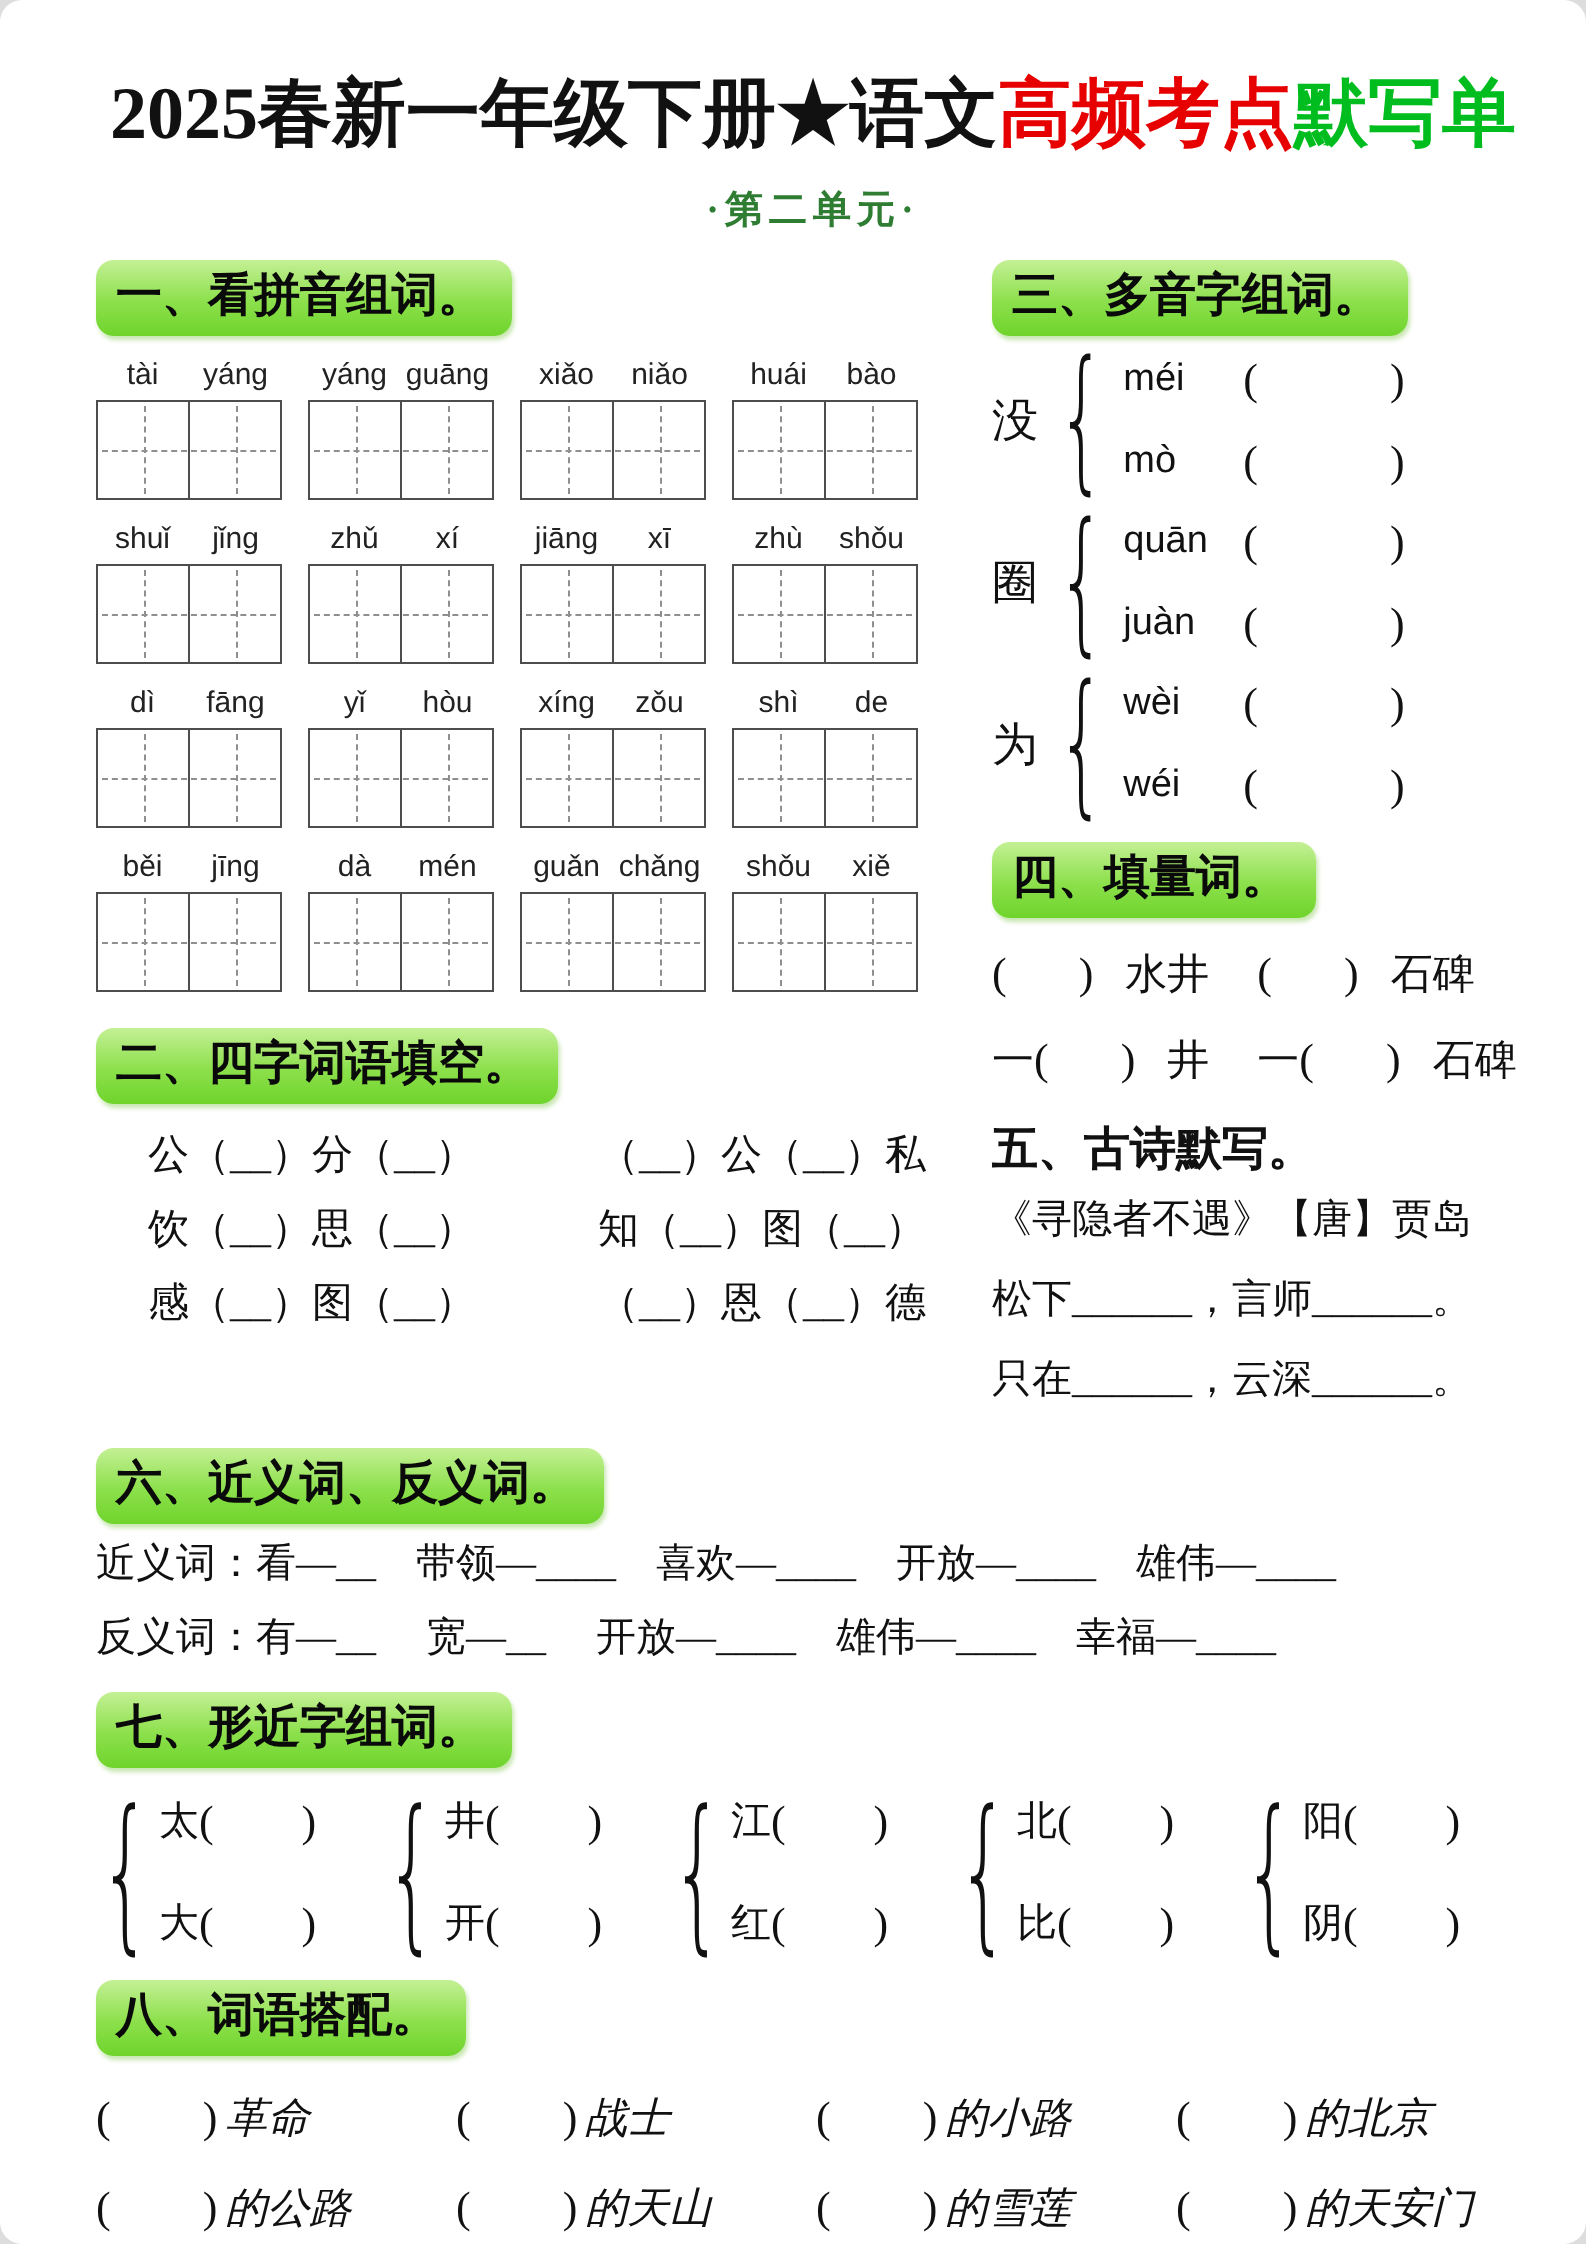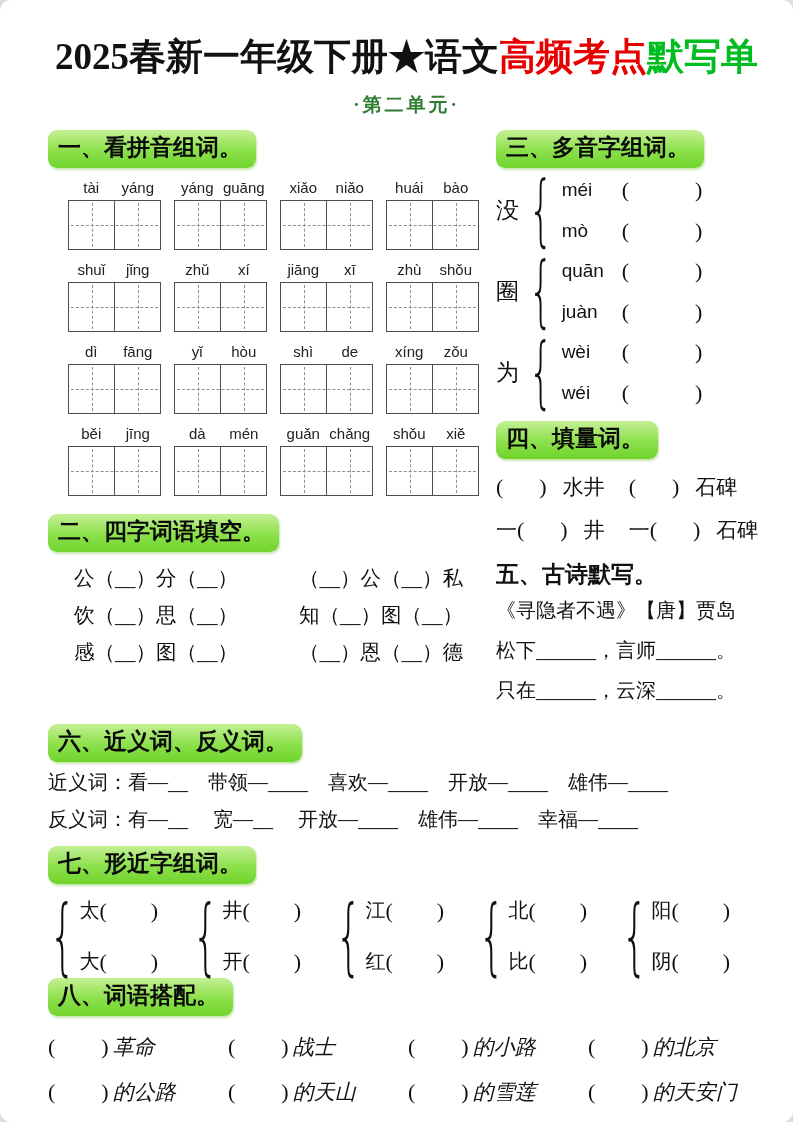--- a/index.html
+++ b/index.html
@@ -19,21 +19,21 @@
         box-shadow:1px 2px 2px rgba(130,200,80,.45);}
   .plainhead{font-size:23px;font-weight:bold;margin-top:14px;}
 
   
   .top{display:flex;margin-top:12px;}
   .col-left{width:436px;flex:none;}
   .col-right{flex:1;padding-left:12px;}
 
   
   .pinrow{margin-top:11px;}
-  .pingroups{display:flex;gap:13px;margin-left:20px;}
+  .pingroups{display:flex;gap:13px;}
   .pgroup{width:93px;flex:none;}
   .plabels{display:flex;font-family:"Liberation Sans",sans-serif;font-size:15px;color:#222;margin-bottom:4px;}
   .plabels span{flex:1;text-align:center;white-space:nowrap;}
   .gblock{position:relative;height:48px;border:1.6px solid #4d4d4d;display:flex;background:#fff;}
   .gcell{flex:1;position:relative;}
   .gcell+.gcell{border-left:1.6px solid #4d4d4d;}
   .gcell::before{content:"";position:absolute;left:50%;top:2px;bottom:2px;border-left:1.3px dashed #8f8f8f;}
   .gblock::after{content:"";position:absolute;left:2px;right:2px;top:50%;border-top:1.3px dashed #8f8f8f;}
 
   
@@ -71,21 +71,21 @@
   
   .sim{margin-top:10px;}
   .simgroups{display:flex;margin-top:10px;}
   .sgroup{display:flex;align-items:center;width:143px;flex:none;}
   .brace-sm{font-size:84px;margin:0 -10px 0 -12px;}
   .slines{display:flex;flex-direction:column;gap:24px;}
   .sline{display:flex;align-items:center;font-size:20px;white-space:nowrap;}
   .sgap{display:inline-block;width:44px;}
 
   
-  .coll{margin-top:0;}
+  .coll{margin-top:12px;}
   .crow{display:flex;margin-top:17px;}
   .citem{display:flex;align-items:center;width:180px;flex:none;font-size:21px;white-space:nowrap;}
   .cgap{display:inline-block;width:46px;}
   .clabel{margin-left:4px;font-style:italic;}
 </style>
 </head>
 <body>
 
 <div class="page">
  <div class="inner">
@@ -210,32 +210,32 @@
                   <span>yǐ</span>
                   <span>hòu</span>
                 </div>
         <div class="gblock">
                   <div class="gcell"></div>
                   <div class="gcell"></div>
                 </div>
       </div>
       <div class="pgroup">
         <div class="plabels">
+                  <span>xíng</span>
+                  <span>zǒu</span>
+                </div>
+        <div class="gblock">
+                  <div class="gcell"></div>
+                  <div class="gcell"></div>
+                </div>
+      </div>
+      <div class="pgroup">
+        <div class="plabels">
                   <span>shì</span>
                   <span>de</span>
-                </div>
-        <div class="gblock">
-                  <div class="gcell"></div>
-                  <div class="gcell"></div>
-                </div>
-      </div>
-      <div class="pgroup">
-        <div class="plabels">
-                  <span>xíng</span>
-                  <span>zǒu</span>
                 </div>
         <div class="gblock">
                   <div class="gcell"></div>
                   <div class="gcell"></div>
                 </div>
       </div>
     </div>
           </div>
 
     

